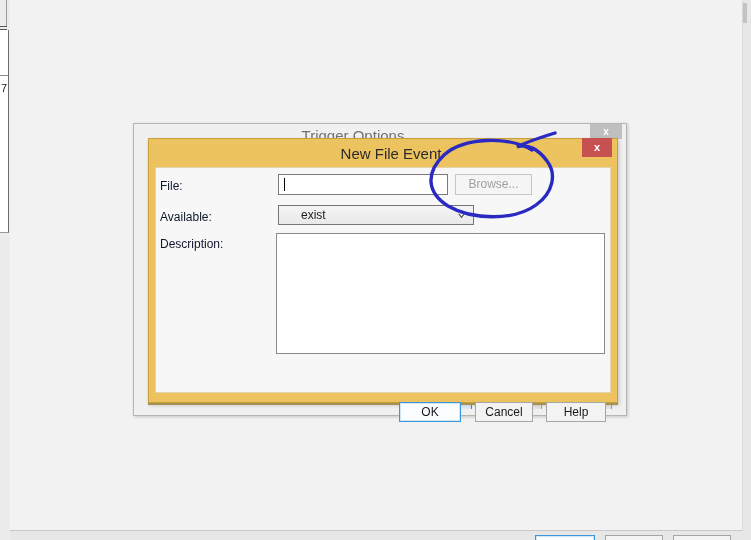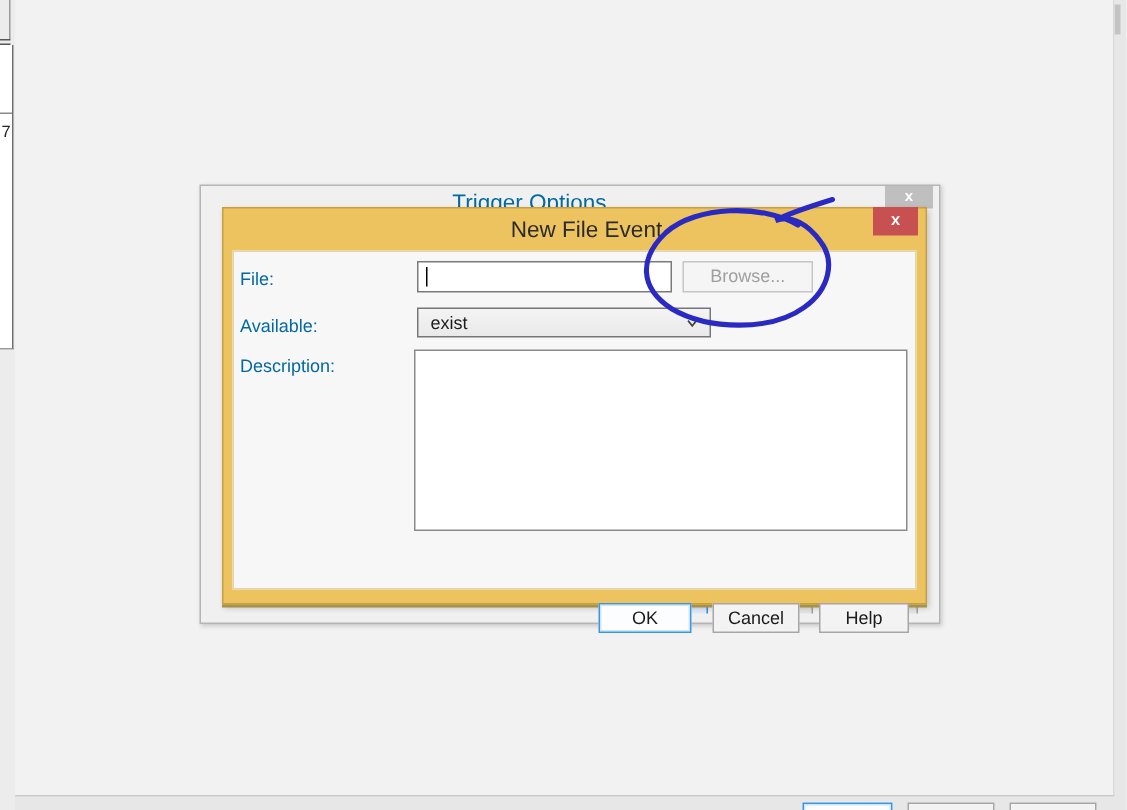--- a/index.html
+++ b/index.html
@@ -40,43 +40,43 @@
   .btn.default { border:1px solid #3a96dd; background:#fbfdff; box-shadow: inset 0 0 0 1px #cfe6f7; }
   #manage-btn { left:667px; top:282px; width:70px; height:22px; line-height:20px; background:#e9f3fc; border:1px solid #7fb2e5; }
 
   #grouping-label { left:59px; top:429px; }
   #sf-ok { left:535px; top:499px; width:60px; height:24px; line-height:22px; }
   #sf-cancel { left:605px; top:499px; width:58px; height:24px; line-height:22px; }
   #sf-help { left:673px; top:499px; width:58px; height:24px; line-height:22px; }
 
   
   #to-dialog { left:133px; top:123px; width:494px; height:293px; background:#f0f0f0; border:1px solid #b5b5b5; z-index:5; box-shadow:1px 1px 3px rgba(0,0,0,0.18); }
-  #to-title { left:133px; top:127px; width:440px; text-align:center; font-size:15px; color:#0369a1; z-index:5; }
+  #to-title { left:133px; top:127px; width:440px; text-align:center; font-size:15px; color:#737373; z-index:5; }
   #to-close { left:590px; top:124px; width:32px; height:15px; background:#bfbfbf; color:#fff; font-size:10px; font-weight:bold; text-align:center; line-height:15px; z-index:5; }
   .to-sliver { height:6px; z-index:5; }
   #to-ok-sliver { left:408px; top:403px; width:64px; background:#dceafa; border:1px solid #2f8ce8; border-bottom:none; }
   #to-cancel-sliver { left:478px; top:403px; width:64px; background:#e4e4e4; border:1px solid #a0a0a0; border-bottom:none; }
   #to-help-sliver { left:550px; top:403px; width:62px; background:#e4e4e4; border:1px solid #a0a0a0; border-bottom:none; }
 
   
   #nfe-dialog { left:148px; top:138px; width:470px; height:265px; background:#ecc35e; border:1px solid #c79f3e; z-index:6; box-shadow:0 2px 0 #a5924e, 1px 2px 4px rgba(0,0,0,0.2); }
   #nfe-title { left:148px; top:145px; width:486px; text-align:center; font-size:15px; color:#2b2b2b; z-index:6; }
   #nfe-close { left:582px; top:138px; width:30px; height:19px; background:#c75050; color:#fff; font-size:11px; font-weight:bold; text-align:center; line-height:19px; z-index:7; }
   #nfe-content { left:155px; top:167px; width:456px; height:226px; background:#f7f7f7; border:1px solid #e3d6ae; z-index:6; }
 
-  .nfe-label { z-index:7; color:#0369a1; }
+  .nfe-label { z-index:7; color:#0f172a; }
   #nfe-file-label { left:160px; top:179px; }
   #nfe-cond-label { left:160px; top:210px; }
   #nfe-desc-label { left:160px; top:237px; }
 
   #nfe-file-input { left:278px; top:174px; width:170px; height:21px; background:#fff; border:1px solid #7a7a7a; z-index:7; font-family:"Liberation Sans",sans-serif; font-size:12px; padding:0 3px; }
   #nfe-caret { left:284px; top:178px; width:1px; height:13px; background:#000; z-index:8; }
-  #nfe-browse { left:455px; top:174px; width:87px; height:21px; line-height:19px; background:#f5f5f5; border:1px solid #c6c6c6; color:#9f9f9f; text-align:center; z-index:7; }
+  #nfe-browse { left:455px; top:174px; width:77px; height:21px; line-height:19px; background:#f5f5f5; border:1px solid #c6c6c6; color:#9f9f9f; text-align:center; z-index:7; }
 
-  #nfe-combo { left:278px; top:205px; width:196px; height:20px; background:linear-gradient(#f4f4f4,#e9e9e9); border:1px solid #767676; z-index:7; line-height:18px; padding-left:8px; }
+  #nfe-combo { left:278px; top:205px; width:196px; height:20px; background:linear-gradient(#f4f4f4,#e9e9e9); border:1px solid #767676; z-index:7; line-height:18px; padding-left:22px; }
   #nfe-combo-chevron { position:absolute; right:8px; top:6px; width:7px; height:7px; }
 
   #nfe-textarea { left:276px; top:233px; width:329px; height:121px; background:#fff; border:1px solid #8a8a8a; resize:none; z-index:7; font-family:"Liberation Sans",sans-serif; font-size:12px; }
   #nfe-ok { left:399px; top:366px; width:62px; height:20px; line-height:18px; z-index:7; }
   #nfe-cancel { left:475px; top:366px; width:58px; height:20px; line-height:18px; z-index:7; }
   #nfe-help { left:546px; top:366px; width:60px; height:20px; line-height:18px; z-index:7; }
 
   
   #annotation { left:420px; top:128px; width:150px; height:100px; z-index:9; pointer-events:none; }
 </style>

